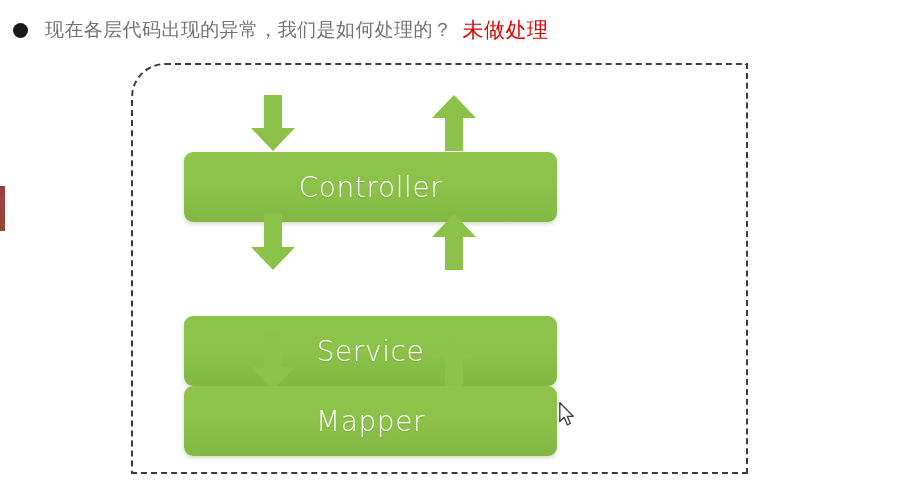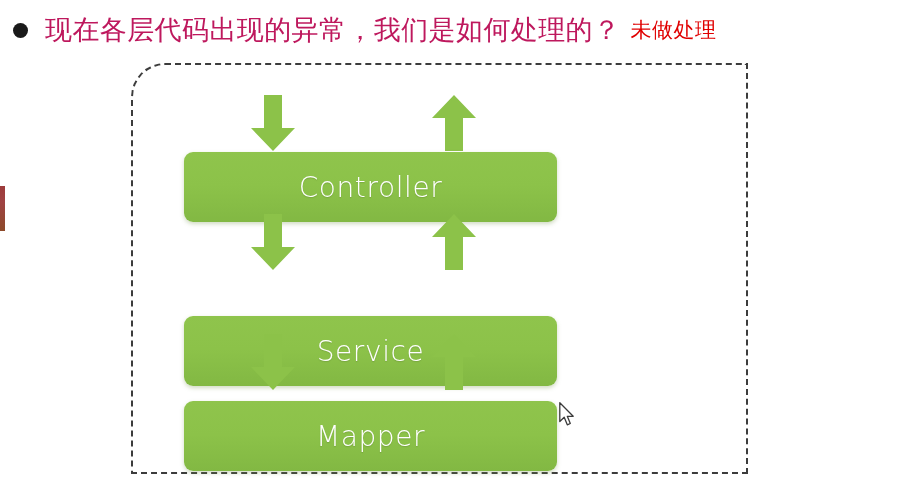--- a/index.html
+++ b/index.html
@@ -40,22 +40,22 @@
     display: inline-block;
     width: 15px;
     height: 15px;
     border-radius: 50%;
     background: #1a1a1a;
     margin-left: 13px;
     margin-right: 17px;
     flex: 0 0 auto;
   }
   .heading-text {
-    font-size: 27px;
-    color: #be185d;
+    font-size: 19px;
+    color: #737373;
     letter-spacing: 0.4px;
     font-family: "DejaVu Sans", "Liberation Sans", sans-serif;
   }
   .heading-emphasis {
     font-size: 21px;
     color: #e00000;
     margin-left: 10px;
     letter-spacing: 0.5px;
     font-family: "DejaVu Sans", "Liberation Sans", sans-serif;
   }
@@ -89,21 +89,21 @@
   .layer-box .layer-label {
     color: #ffffff;
     font-size: 28px;
     font-weight: 300;
     letter-spacing: 0.6px;
     text-shadow: 0 1px 1px rgba(90,120,50,0.35);
     font-family: "DejaVu Sans", "Liberation Sans", sans-serif;
   }
   #box-controller { top: 152px; }
   #box-service    { top: 272px; margin-top: 44px; }
-  #box-mapper     { top: 401px; }
+  #box-mapper     { top: 386px; }
 
   
   .arrow {
     position: absolute;
     width: 44px;
     height: 56px;
   }
   .arrow svg { display: block; width: 44px; height: 56px; }
 
   .arrow-down-1 { left: 251px; top: 95px; }

